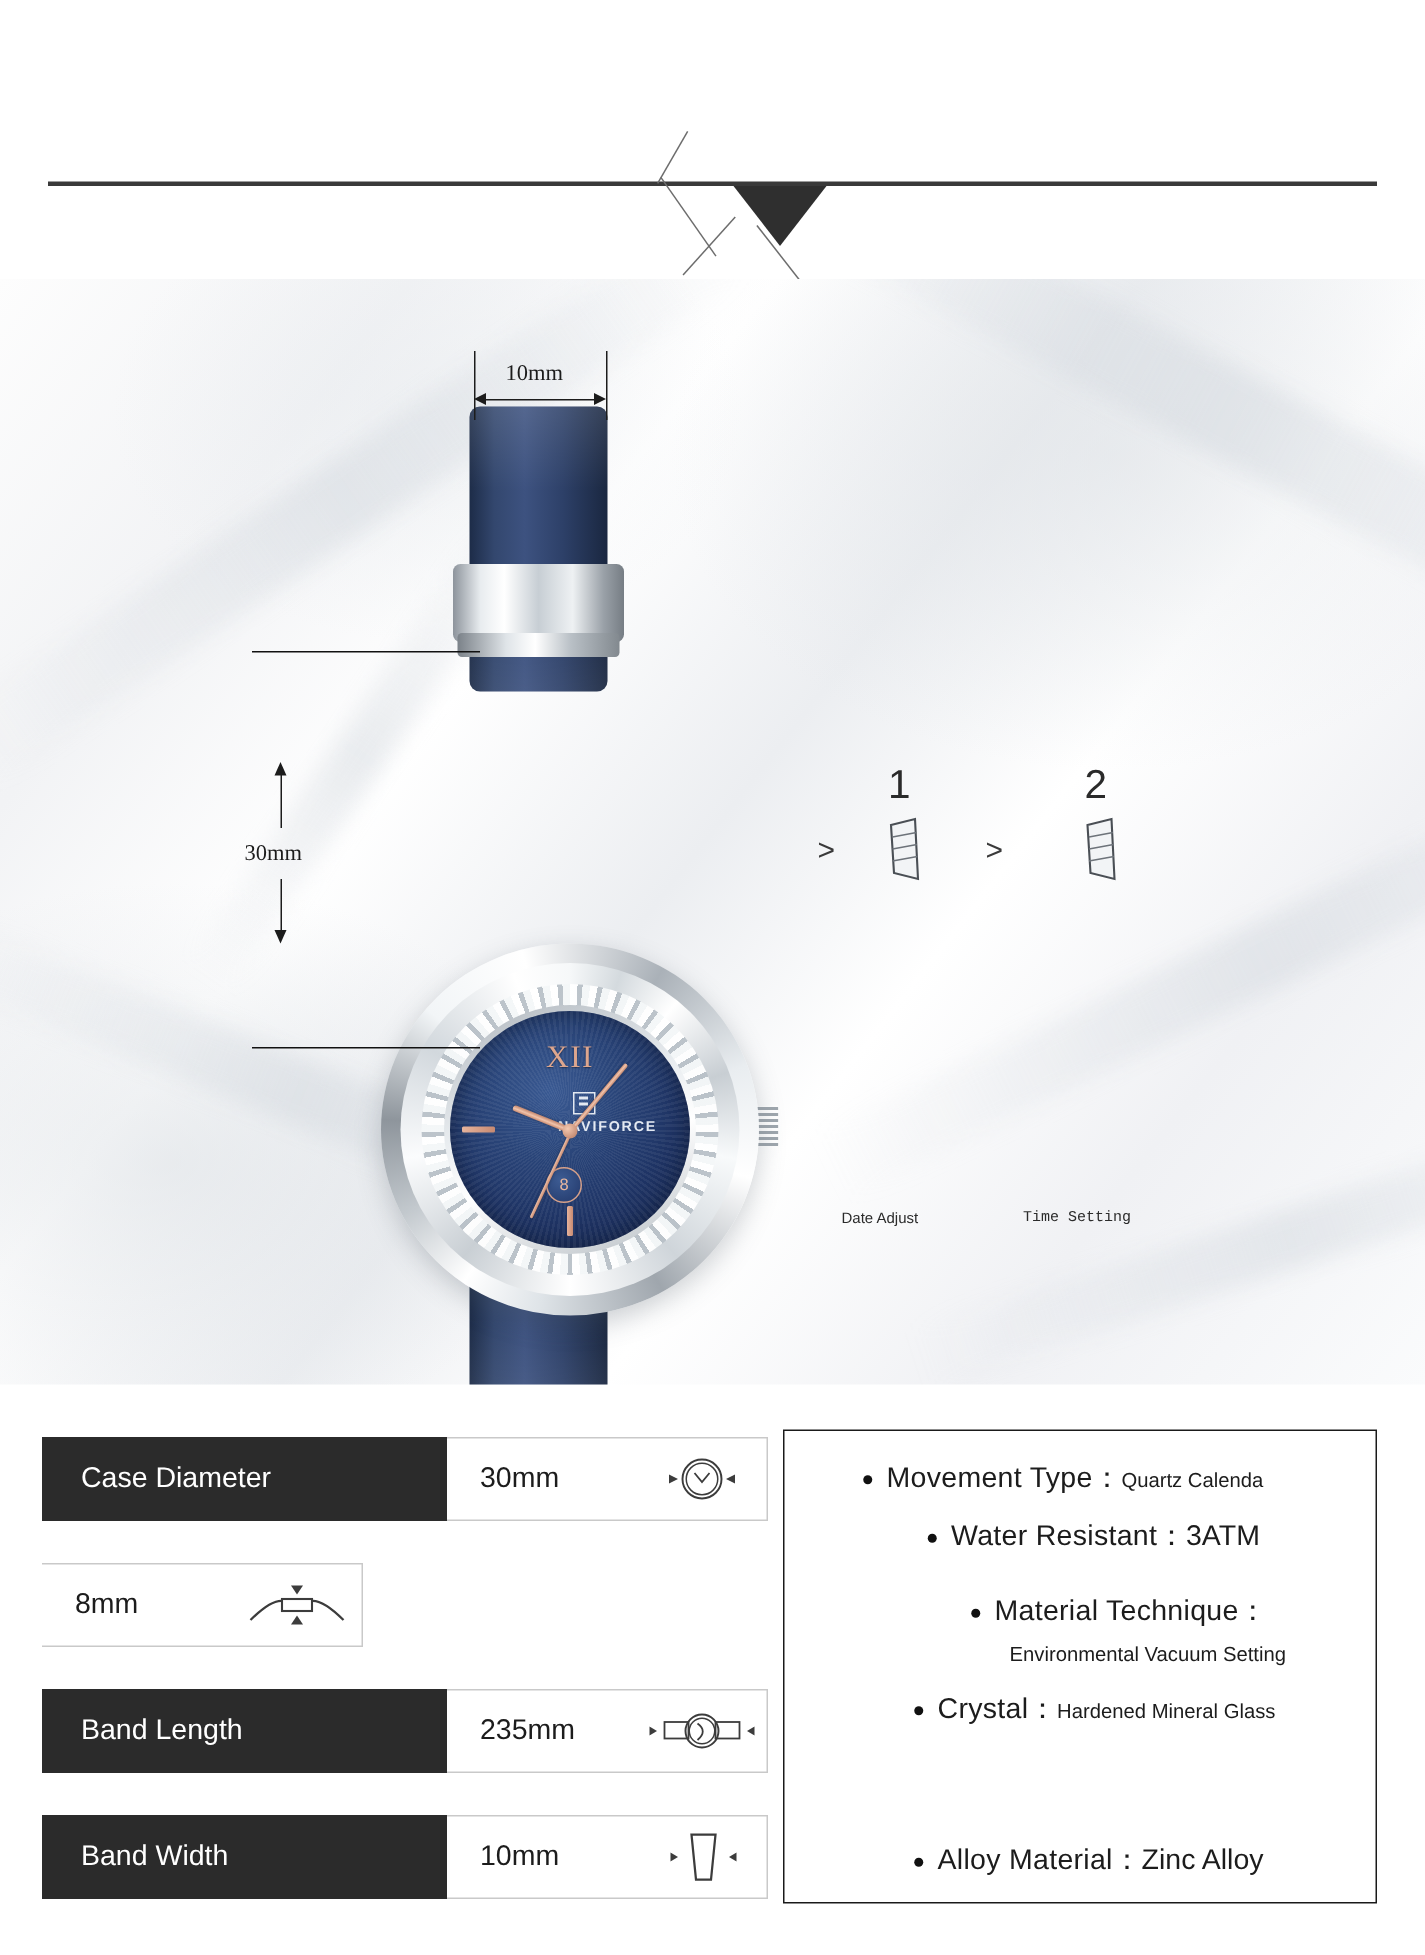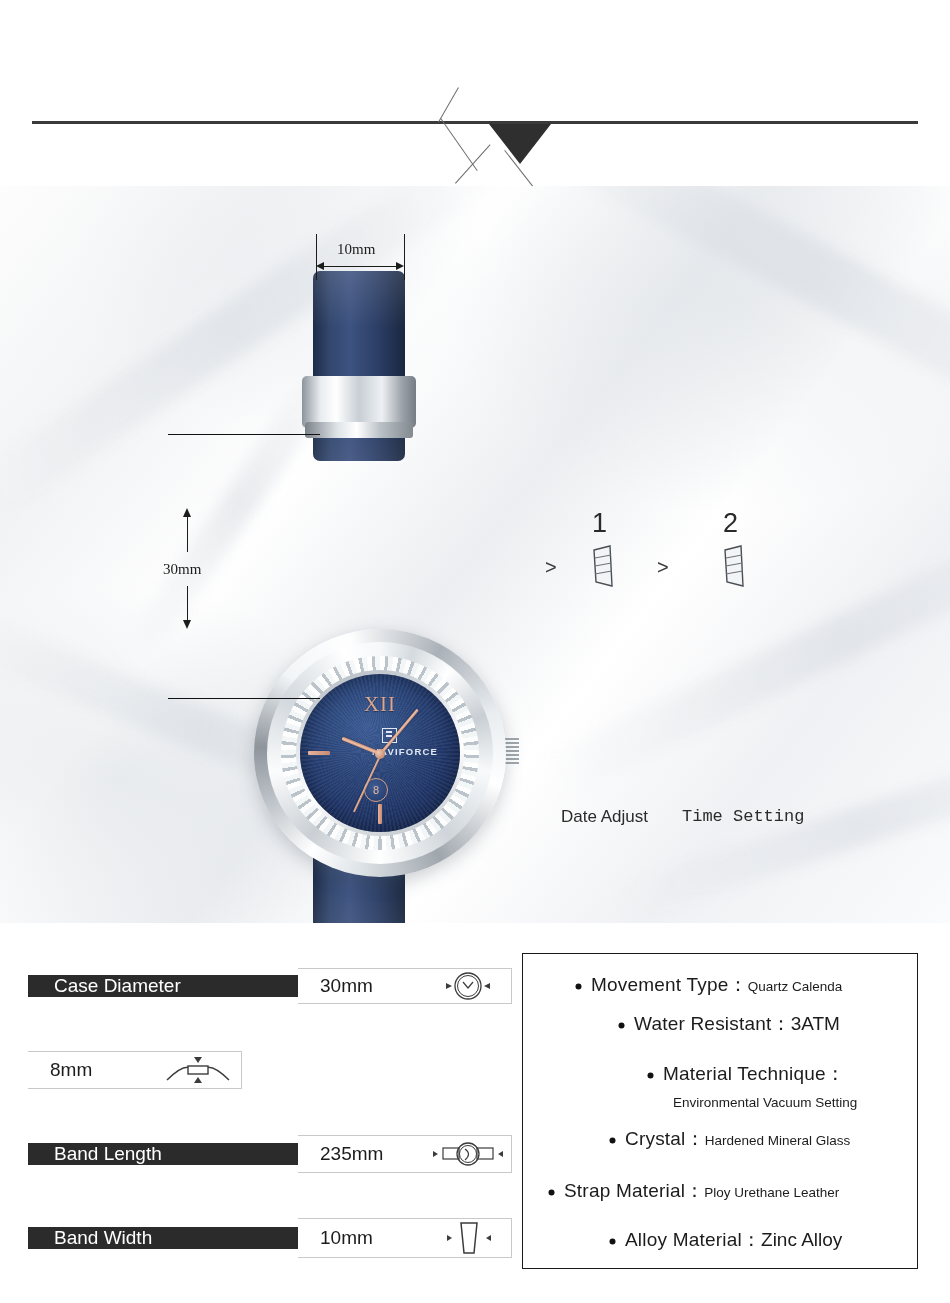--- a/index.html
+++ b/index.html
@@ -41,21 +41,21 @@
   
   .dim-lbl{position:absolute;font-family:"Liberation Serif",serif;font-size:15px;color:#1c1c1c;}
   .ln{position:absolute;background:#1c1c1c;}
   .arrow{position:absolute;width:0;height:0;}
 
   
   .leader{position:absolute;height:1px;background:#111;}
 
   
   .step-num{position:absolute;font-family:"Liberation Sans",sans-serif;font-size:27px;color:#2a2a2a;}
-  .step-cap{position:absolute;font-size:17px;color:#2b2b2b;white-space:nowrap;}
+  .step-cap{position:absolute;font-size:10px;color:#2b2b2b;white-space:nowrap;}
   .gt{position:absolute;font-size:20px;color:#3a3a3a;font-family:"Liberation Sans",sans-serif;}
 
   
   .watch{position:absolute;left:0;top:0;width:950px;height:737px;}
   .strap{position:absolute;left:313px;width:92px;
          background:linear-gradient(90deg,#1d2c48 0%,#33476e 18%,#3d5280 40%,#2d4068 68%,#1a2740 100%);
          border-radius:7px;}
   .strapTop{top:85px;height:190px;}
   .strapBot{top:570px;height:175px;}
   .strapSheen{position:absolute;left:0;top:0;width:100%;height:100%;border-radius:7px;
@@ -106,21 +106,21 @@
   .hMin{left:79px;top:22px;width:3.4px;height:58px;transform:rotate(40deg);}
   .hSec{left:79.6px;top:16px;width:2px;height:64px;transform:rotate(205deg);background:linear-gradient(90deg,#c88a70,#eec0a8);}
   .pin{position:absolute;left:75px;top:75px;width:10px;height:10px;border-radius:50%;
         background:radial-gradient(circle at 35% 35%,#f3c8b0,#b5775f);}
   .crown{position:absolute;left:497px;top:550px;width:22px;height:30px;border-radius:3px;
         background:repeating-linear-gradient(180deg,#ffffff 0 2px,#9fa7ae 2px 4px);
         clip-path:polygon(0 10%,100% 0,100% 100%,0 90%);}
 
   
   .tbl{position:absolute;left:28px;top:958px;width:484px;}
-  .row{position:relative;height:56px;margin-bottom:28px;display:flex;align-items:center;}
+  .row{position:relative;height:56px;margin-bottom:28px;display:flex;}
   .rowLbl{width:270px;background:#2b2b2b;display:flex;align-items:center;}
   .rowLbl span{color:#fff;font-size:19px;padding-left:26px;}
   .rowVal{width:214px;border:1px solid #c9c9c9;border-left:none;background:#fff;
           display:flex;align-items:center;justify-content:space-between;box-sizing:border-box;}
   .rowVal .v{font-size:19px;color:#1c1c1c;padding-left:22px;}
   .rowVal .ic{width:86px;display:flex;align-items:center;justify-content:center;}
 
   
   .panel{position:absolute;left:522px;top:953px;width:396px;height:316px;
          border:1.5px solid #1a1a1a;box-sizing:border-box;background:#fff;}
@@ -312,25 +312,20 @@
       </svg><span class="k">Material Technique</span><span class="k">：</span>
   </div>
   <div class="sub" style="left:150px;top:141px;">Environmental Vacuum Setting</div>
 
   <div class="bl" style="left:86px;top:172px;">
     <svg class="dot" width="7" height="7" viewBox="0 0 7 7">
         <circle cx="3.5" cy="3.5" r="3" fill="#111"></circle>
       </svg><span class="k">Crystal</span><span class="k">：</span><span class="val">Hardened Mineral Glass</span>
   </div>
 
-  <div class="bl" style="left:25px;top:224px;">
-    <svg class="dot" width="7" height="7" viewBox="0 0 7 7">
-        <circle cx="3.5" cy="3.5" r="3" fill="#111"></circle>
-      </svg><span class="k">Strap Material</span><span class="k">：</span><span class="val">Ploy Urethane Leather</span>
-  </div>
 
   <div class="bl" style="left:86px;top:273px;">
     <svg class="dot" width="7" height="7" viewBox="0 0 7 7">
         <circle cx="3.5" cy="3.5" r="3" fill="#111"></circle>
       </svg><span class="k">Alloy Material</span><span class="k">：</span><span class="val big">Zinc Alloy</span>
   </div>
 
 </div>
 
 </body></html>

